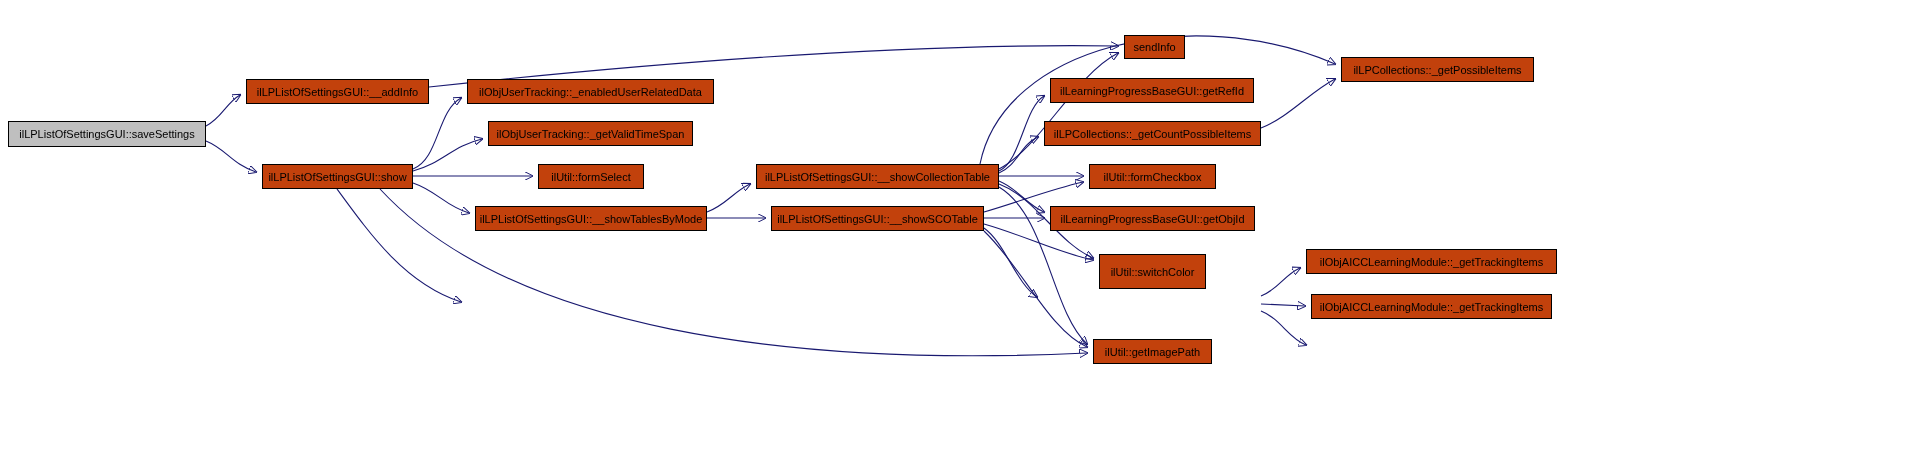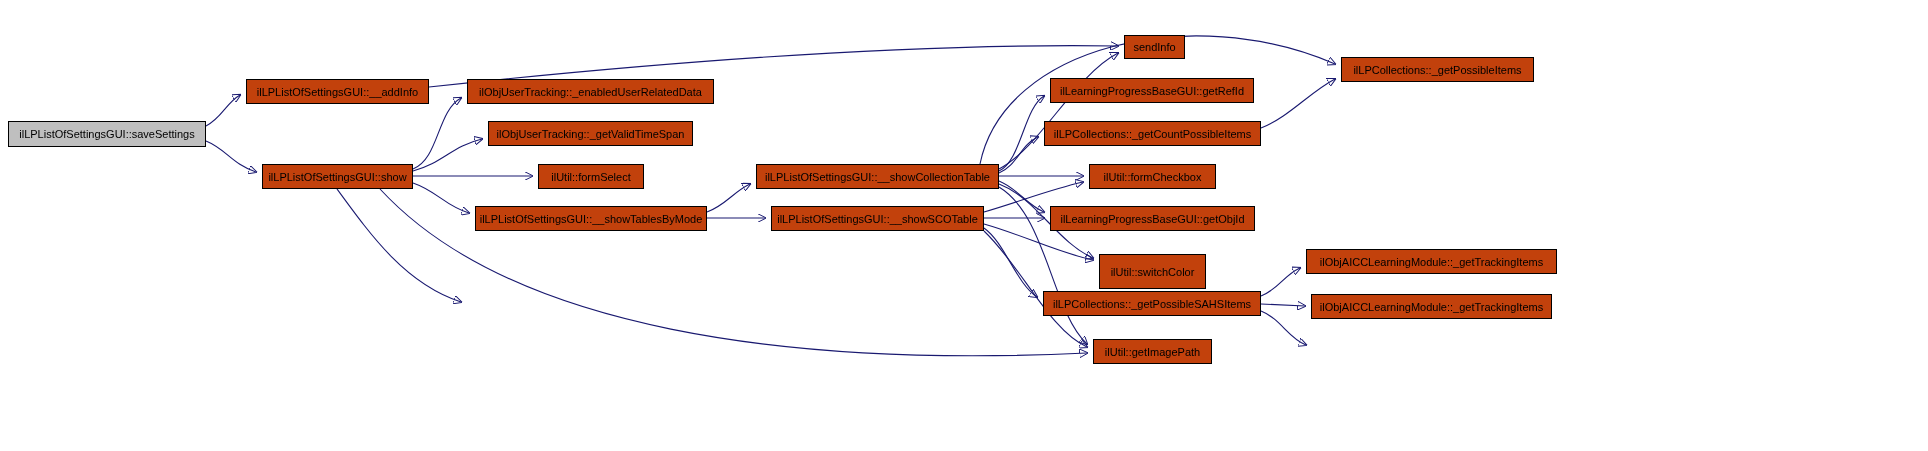--- a/index.html
+++ b/index.html
@@ -120,23 +120,20 @@
   </div>
   <div class="node" style="left:1089px;top:164px;width:127px;height:25px">
     <span class="lbl">ilUtil::formCheckbox</span>
   </div>
   <div class="node" style="left:1050px;top:206px;width:205px;height:25px">
     <span class="lbl">ilLearningProgressBaseGUI::getObjId</span>
   </div>
   <div class="node" style="left:1099px;top:254px;width:107px;height:35px">
     <span class="lbl">ilUtil::switchColor</span>
   </div>
-  <div class="node" style="left:1043px;top:291px;width:218px;height:25px">
-    <span class="lbl">ilLPCollections::_getPossibleSAHSItems</span>
-  </div>
   <div class="node" style="left:1093px;top:339px;width:119px;height:25px">
     <span class="lbl">ilUtil::getImagePath</span>
   </div>
   <div class="node" style="left:1341px;top:57px;width:193px;height:25px">
     <span class="lbl">ilLPCollections::_getPossibleItems</span>
   </div>
   <div class="node" style="left:1306px;top:249px;width:251px;height:25px">
     <span class="lbl">ilObjAICCLearningModule::_getTrackingItems</span>
   </div>
   <div class="node" style="left:1311px;top:294px;width:241px;height:25px">

